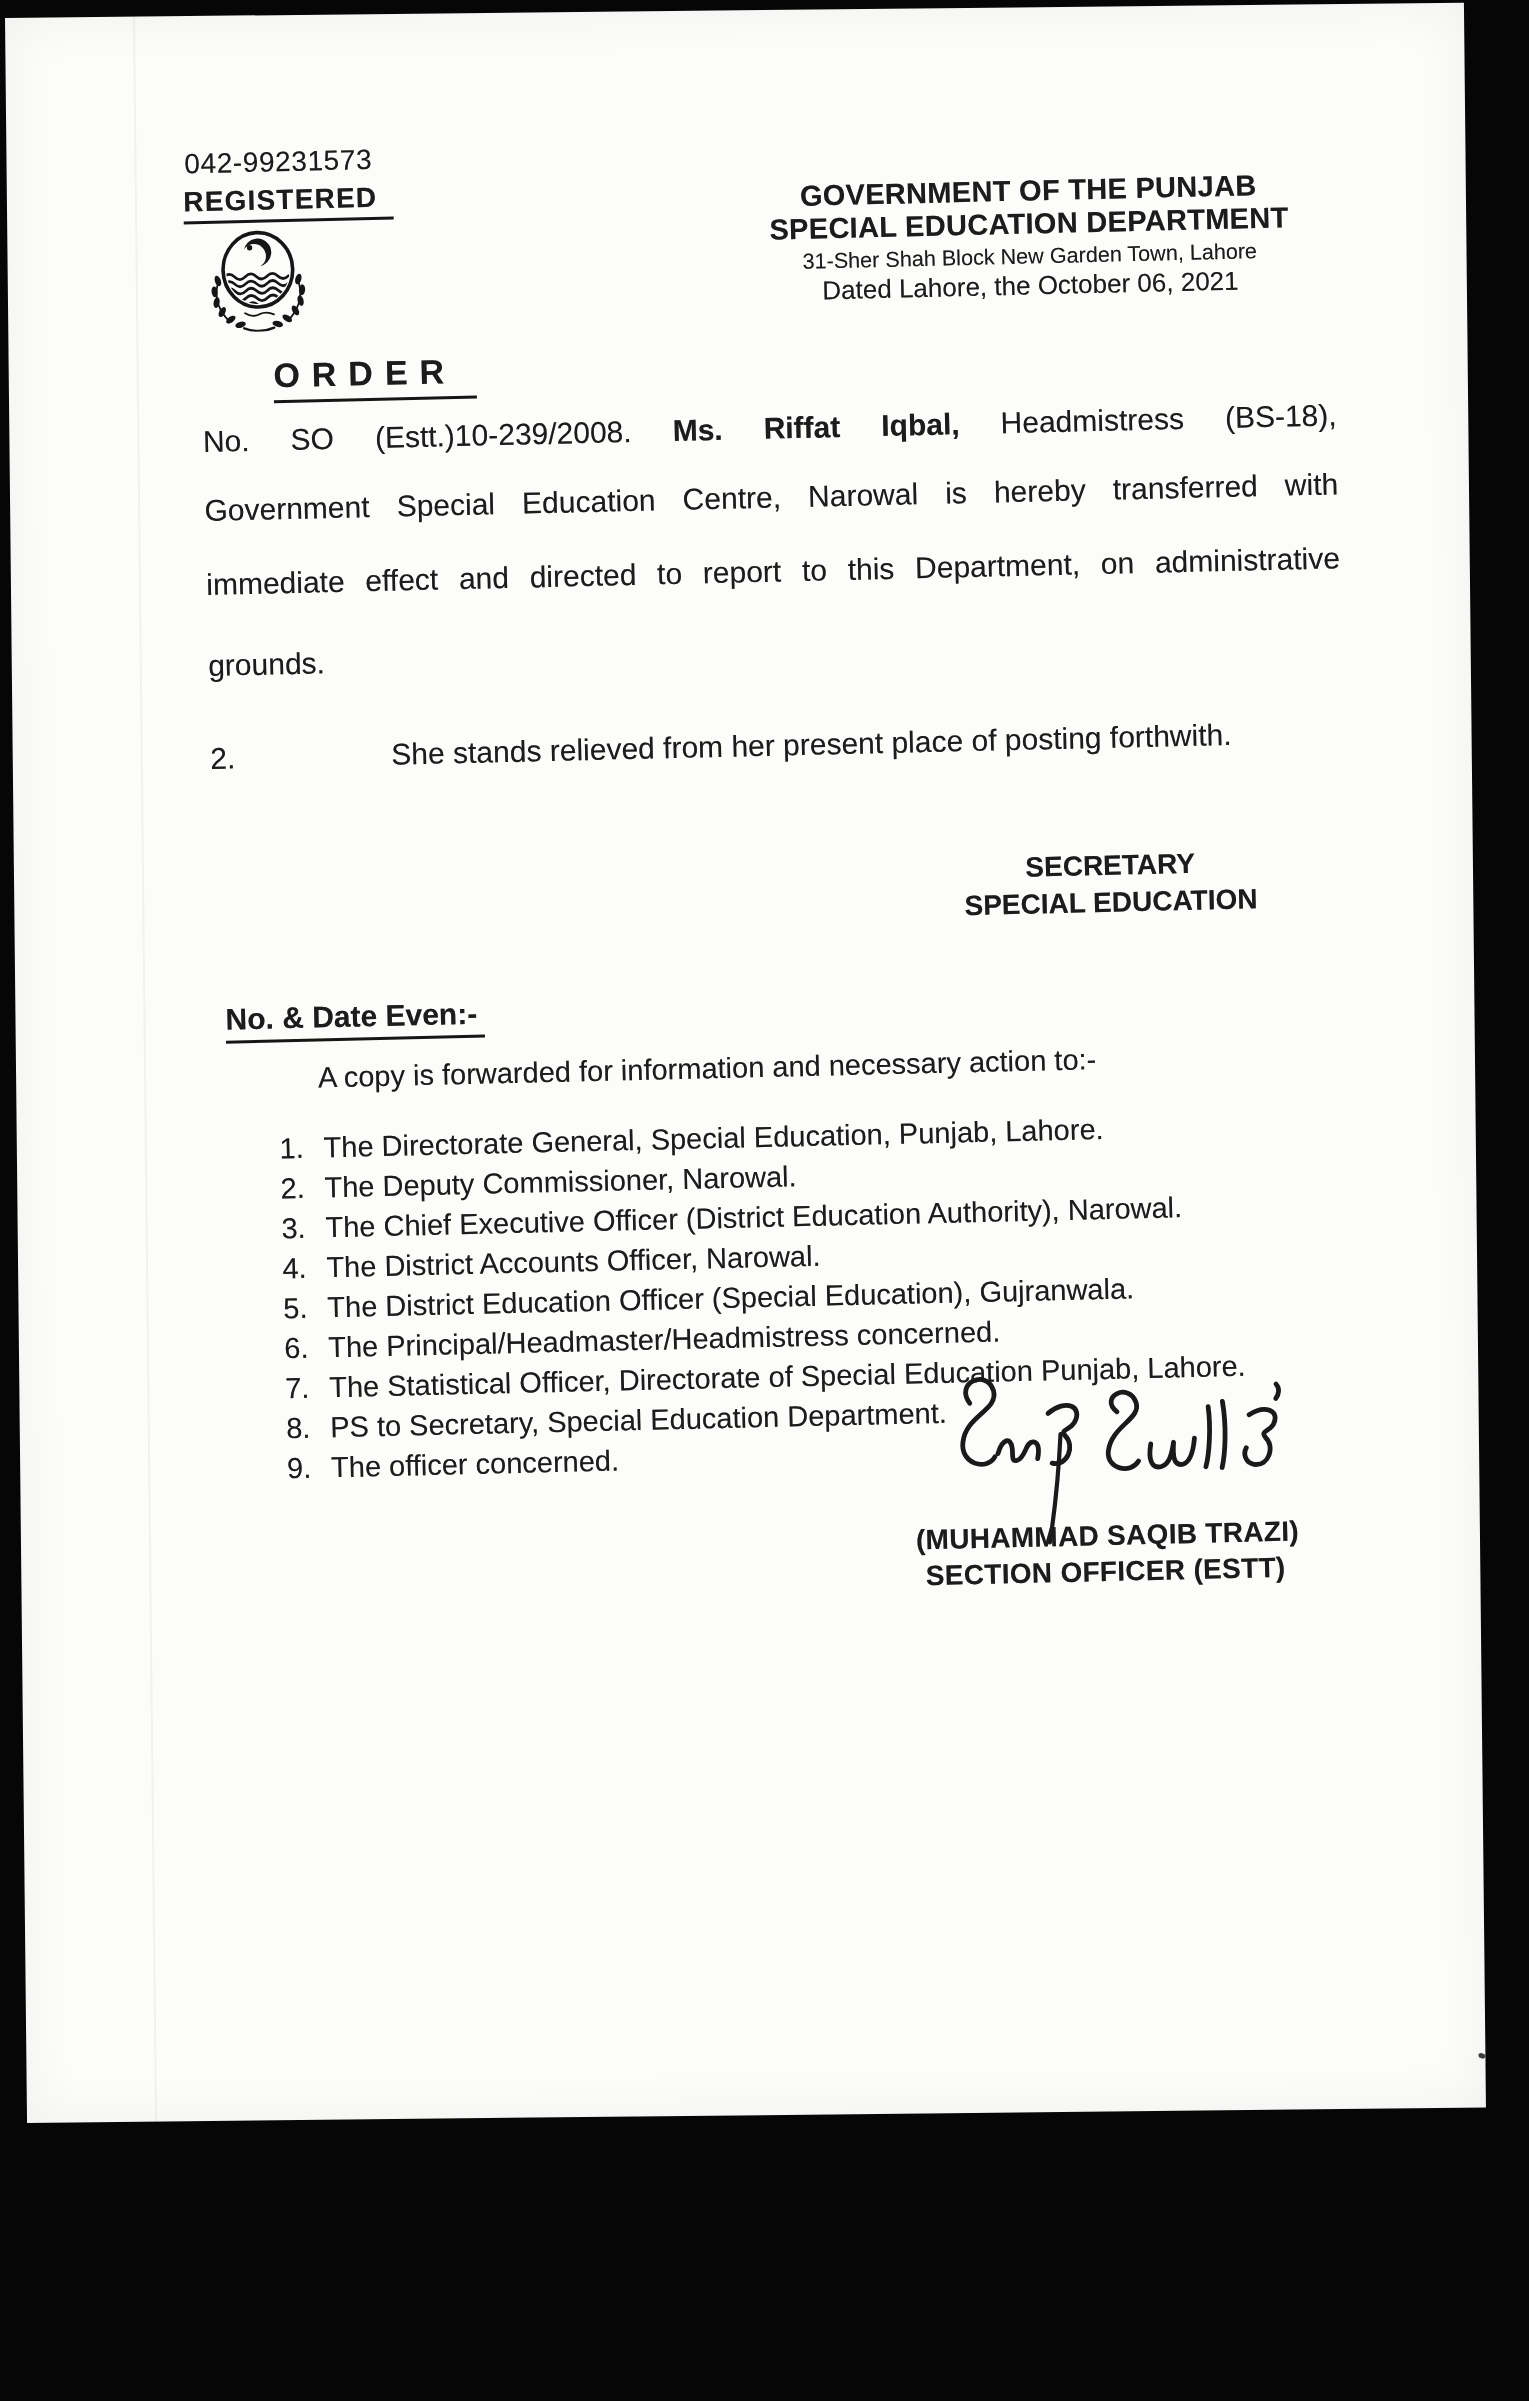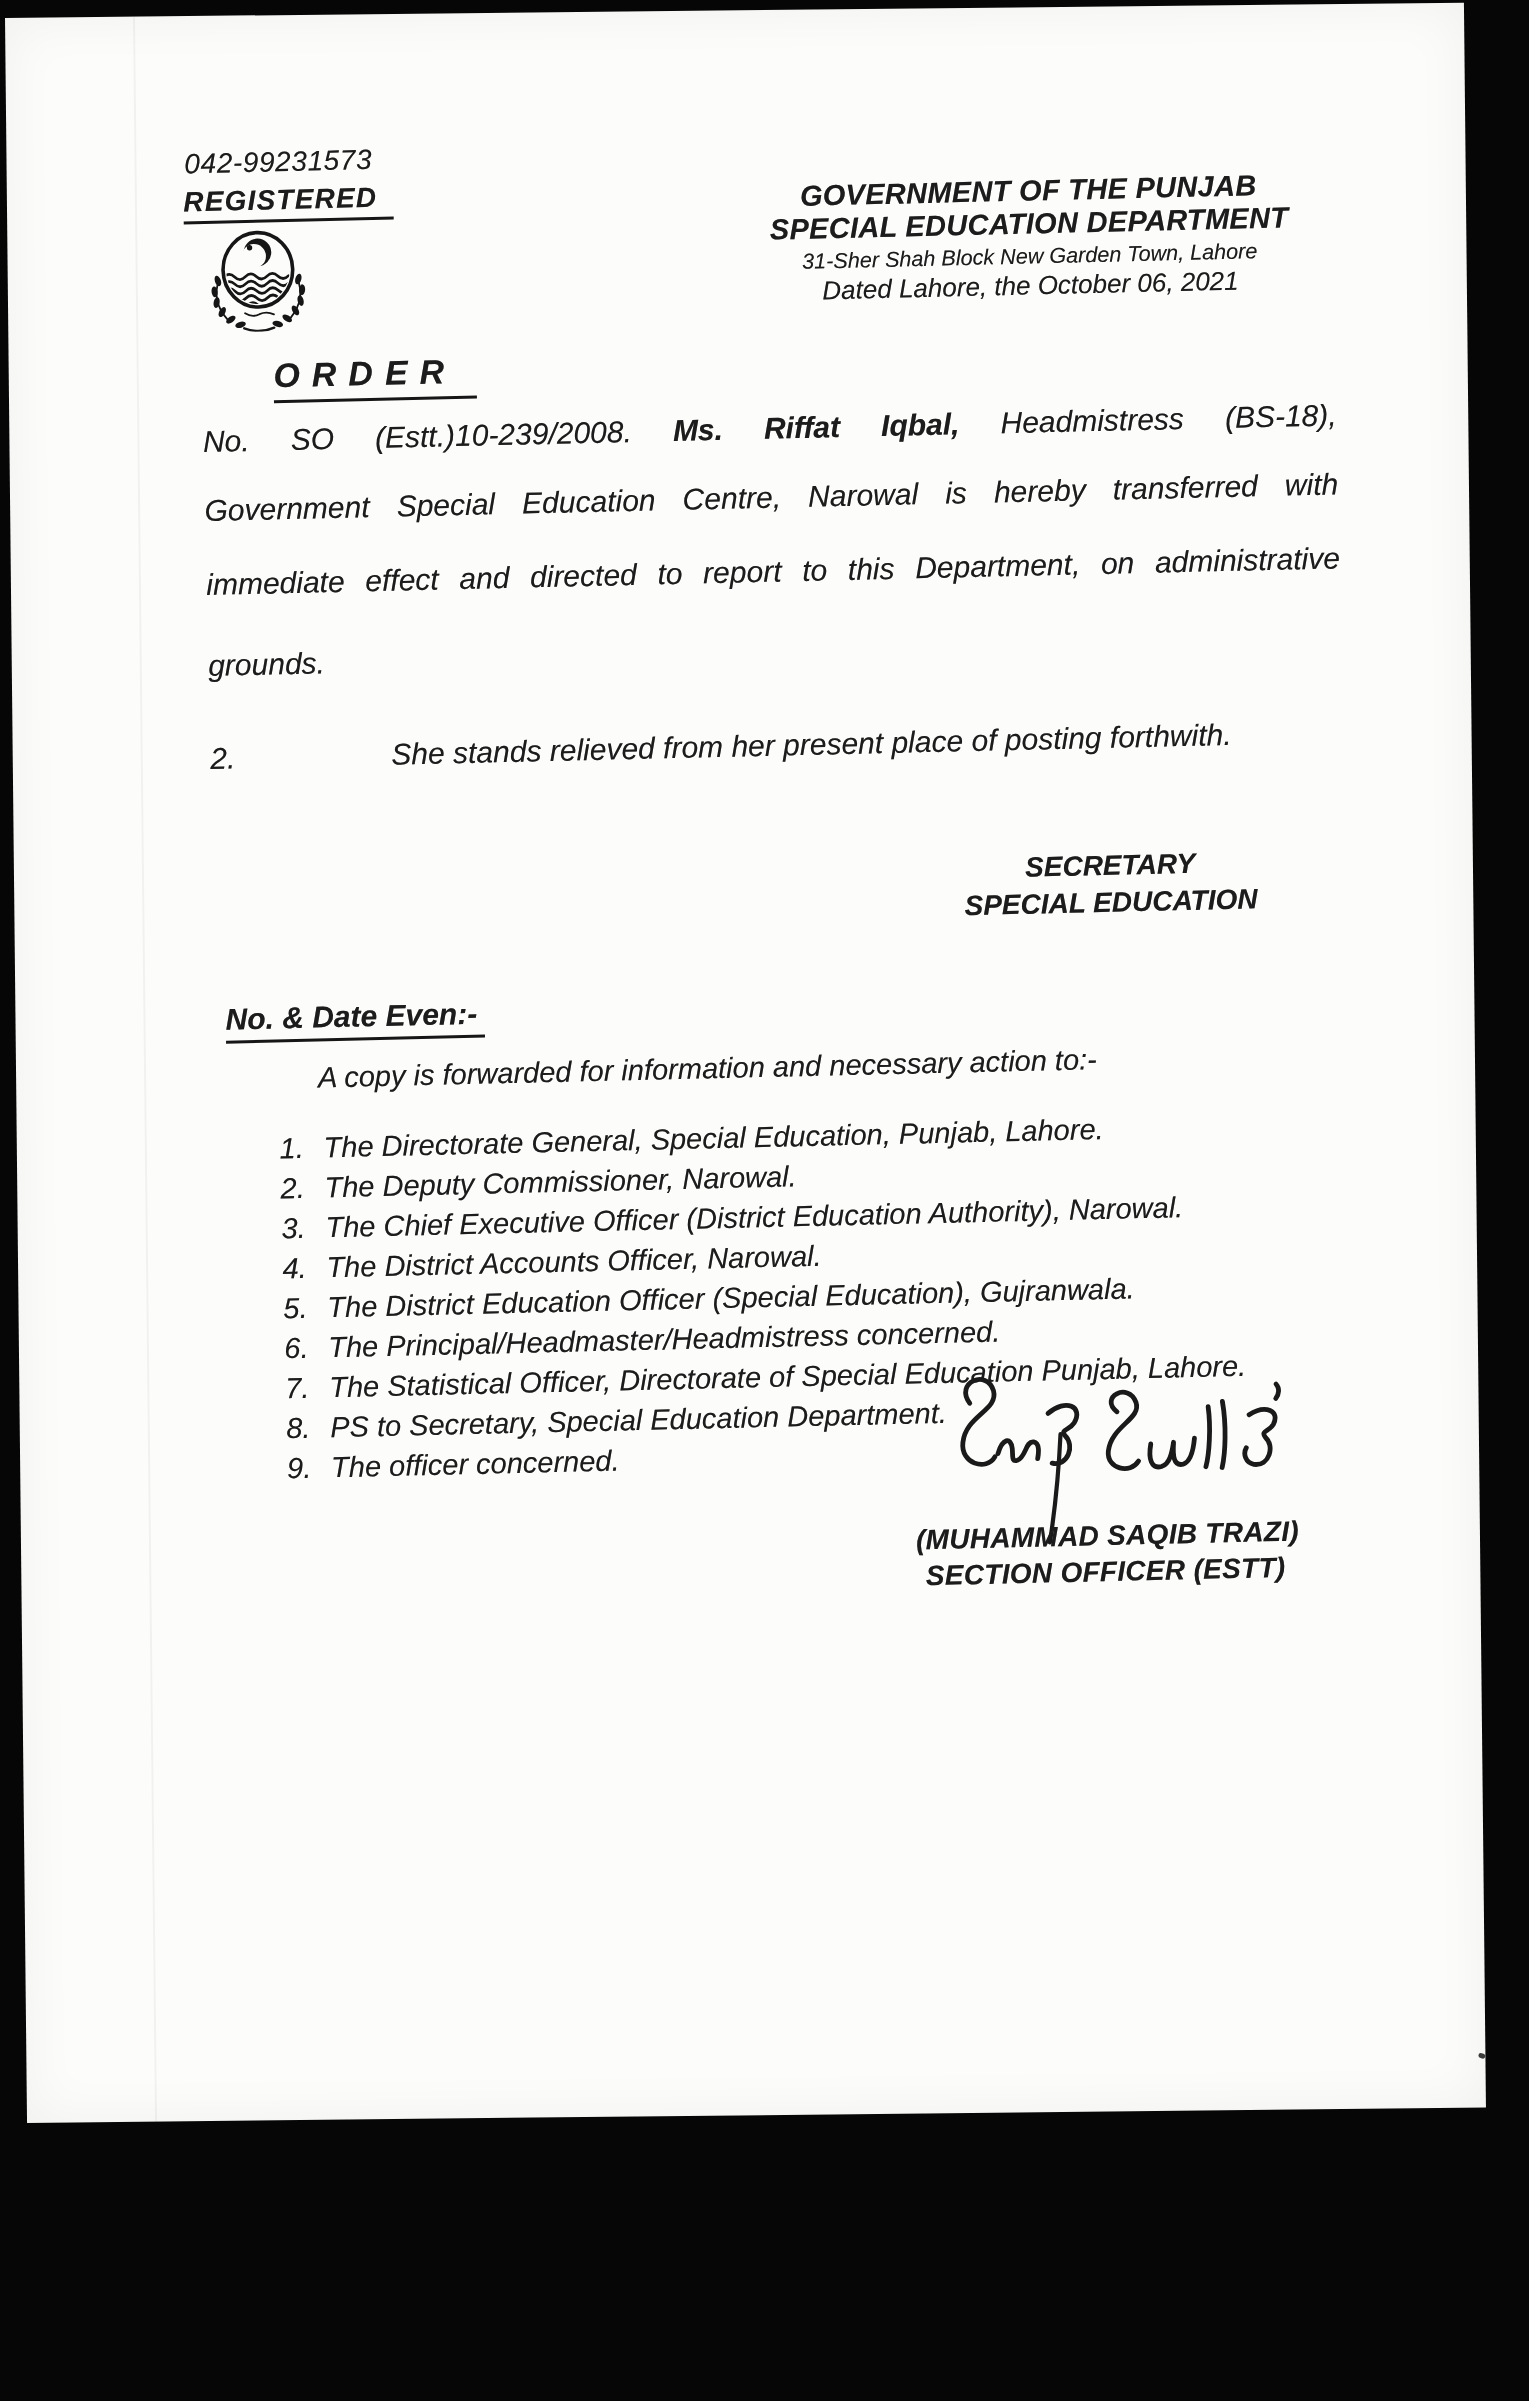--- a/index.html
+++ b/index.html
@@ -1,17 +1,17 @@
 <!DOCTYPE html>
 <html style="font-size:9.6px"><head>
 <meta charset="utf-8">
 <style>
   html,body{margin:0;padding:0;background:#050505;}
   .canvas{position:relative;width:1529px;height:2401px;background:#060606;overflow:hidden;
-          font-family:"Liberation Sans",sans-serif;color:#1c1c1c;font-style:italic;}
+          font-family:"Liberation Sans",sans-serif;color:#1c1c1c;}
   .paper{position:absolute;left:4.8px;top:18px;width:1459px;height:2105px;background:#fcfcfa;
          transform:rotate(-0.6deg);transform-origin:top left;
          box-shadow:inset 0 0 54px rgba(0,0,0,0.05);}
   .crease{position:absolute;left:128px;top:0;width:1.8px;height:2105px;background:rgba(0,0,0,0.045);}
   .content{position:absolute;inset:0;transform:rotate(-0.75deg);transform-origin:204px 1002px;}
   .content div{text-shadow:0 0 0.6px rgba(25,25,25,0.45);}
   .abs{position:absolute;}
   .phone{left:189px;top:132px;font-size:28px;letter-spacing:0.6px;}
   .registered{left:187px;top:170px;font-size:28px;font-weight:700;letter-spacing:1.2px;}
   .registered .u{border-bottom:3.6px solid #161616;padding:0 15.6px 4.2px 0;}

